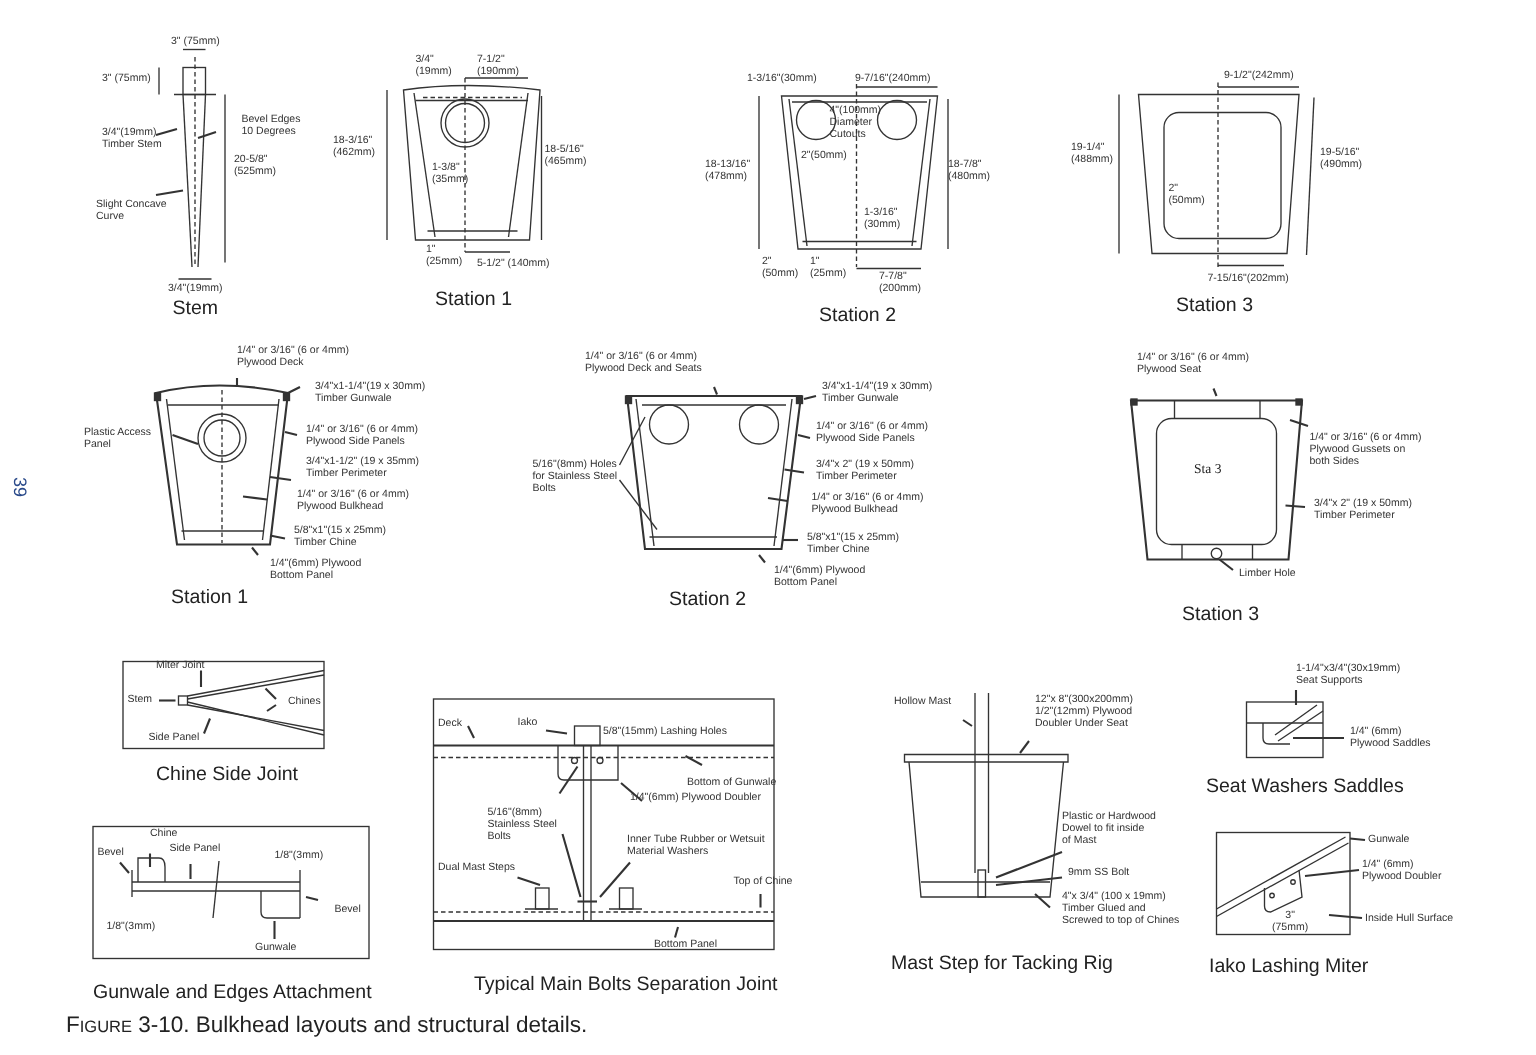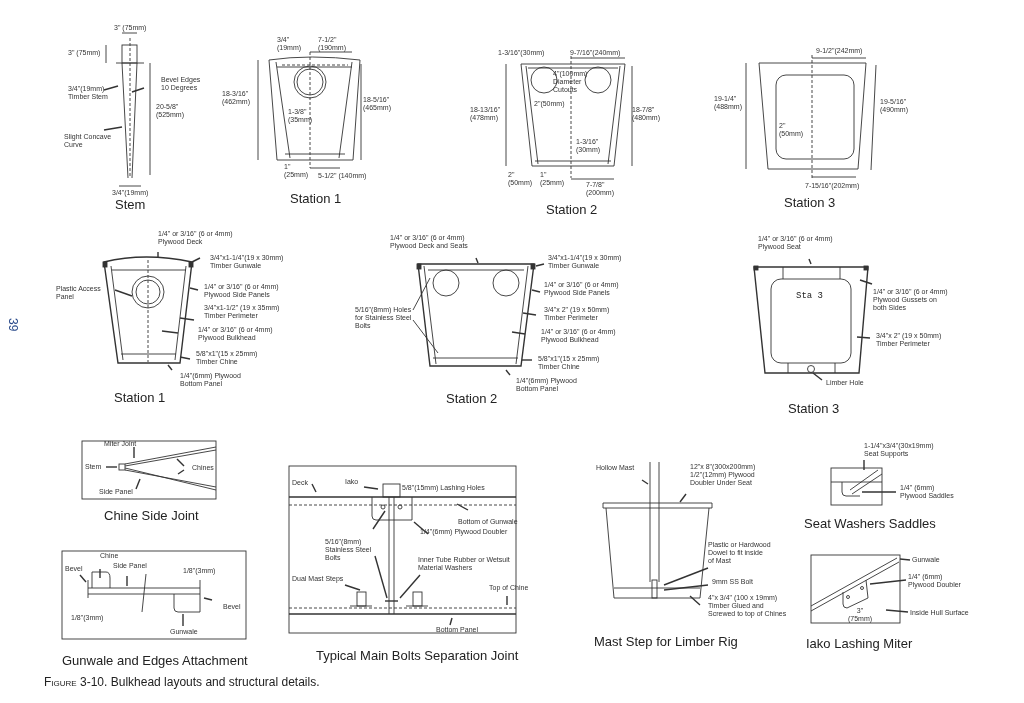--- a/index.html
+++ b/index.html
@@ -6,21 +6,21 @@
   body{width:1024px;height:703px;position:relative;overflow:hidden;font-family:"Liberation Sans",sans-serif;color:#222;}
   .abs{position:absolute;}
   .lbl{position:absolute;font-size:7px;line-height:8px;color:#333;white-space:pre;}
   .title{position:absolute;font-size:13px;color:#222;white-space:nowrap;}
   svg{position:absolute;left:0;top:0;overflow:visible;}
   svg line, svg path, svg polyline, svg rect, svg circle, svg polygon{fill:none;stroke:#333;stroke-width:0.9;}
   .thick{stroke-width:1.4 !important;}
   .dash{stroke-dasharray:3 2;}
   .fillblk{fill:#333 !important;}
   .pagenum{position:absolute;left:20px;top:318px;font-size:12px;color:#2a4a8a;transform:rotate(90deg);transform-origin:left top;}
-  .figcap{position:absolute;left:44px;top:675px;font-size:12px;color:#222;white-space:nowrap;}
+  .figcap{position:absolute;left:44px;top:675px;font-size:15px;color:#222;white-space:nowrap;}
   .figcap .sc{font-variant:small-caps;}
   .mono{font-family:"Liberation Mono",monospace;font-size:9px;}
 </style>
 </head>
 <body>
 
 <div class="pagenum">39</div>
 
 <div>
   <svg width="1024" height="703">
@@ -232,21 +232,21 @@
     <circle cx="811" cy="369" r="3.5"></circle>
     <rect x="754" y="266" width="4" height="4" class="fillblk"></rect>
     <rect x="864" y="266" width="4" height="4" class="fillblk"></rect>
     <path d="M809,259 L811,264" class="thick"></path>
     <path d="M860,280 L872,284" class="thick"></path>
     <path d="M857,337 L870,338" class="thick"></path>
     <path d="M813,373 L822,380" class="thick"></path>
   </svg>
   <div class="lbl" style="left:758px;top:235px;">1/4" or 3/16" (6 or 4mm)
 Plywood Seat</div>
-  <div class="abs mono" style="left:796px;top:291px;">Sta 3</div>
+  <div class="abs mono" style="left:796px;top:307px;font-family:Liberation Serif, serif;">Sta 3</div>
   <div class="lbl" style="left:873px;top:288px;">1/4" or 3/16" (6 or 4mm)
 Plywood Gussets on
 both Sides</div>
   <div class="lbl" style="left:876px;top:332px;">3/4"x 2" (19 x 50mm)
 Timber Perimeter</div>
   <div class="lbl" style="left:826px;top:379px;">Limber Hole</div>
   <div class="title" style="left:788px;top:401px;">Station 3</div>
 </div>
 
 <div>
@@ -359,21 +359,21 @@
   <div class="lbl" style="left:690px;top:463px;">12"x 8"(300x200mm)
 1/2"(12mm) Plywood
 Doubler Under Seat</div>
   <div class="lbl" style="left:708px;top:541px;">Plastic or Hardwood
 Dowel to fit inside
 of Mast</div>
   <div class="lbl" style="left:712px;top:578px;">9mm SS Bolt</div>
   <div class="lbl" style="left:708px;top:594px;">4"x 3/4" (100 x 19mm)
 Timber Glued and
 Screwed to top of Chines</div>
-  <div class="title" style="left:594px;top:634px;">Mast Step for Limber Rig</div>
+  <div class="title" style="left:594px;top:634px;">Mast Step for Tacking Rig</div>
 </div>
 
 <div>
   <svg width="1024" height="703">
     <rect x="831" y="468" width="51" height="37"></rect>
     <line x1="831" y1="482" x2="882" y2="482"></line>
     <line x1="850" y1="490" x2="878" y2="470"></line>
     <line x1="852" y1="494" x2="882" y2="474"></line>
     <path d="M842,482 L842,492 Q842,496 846,496 L860,496"></path>
     <path d="M864,460 L864,470" class="thick"></path>

